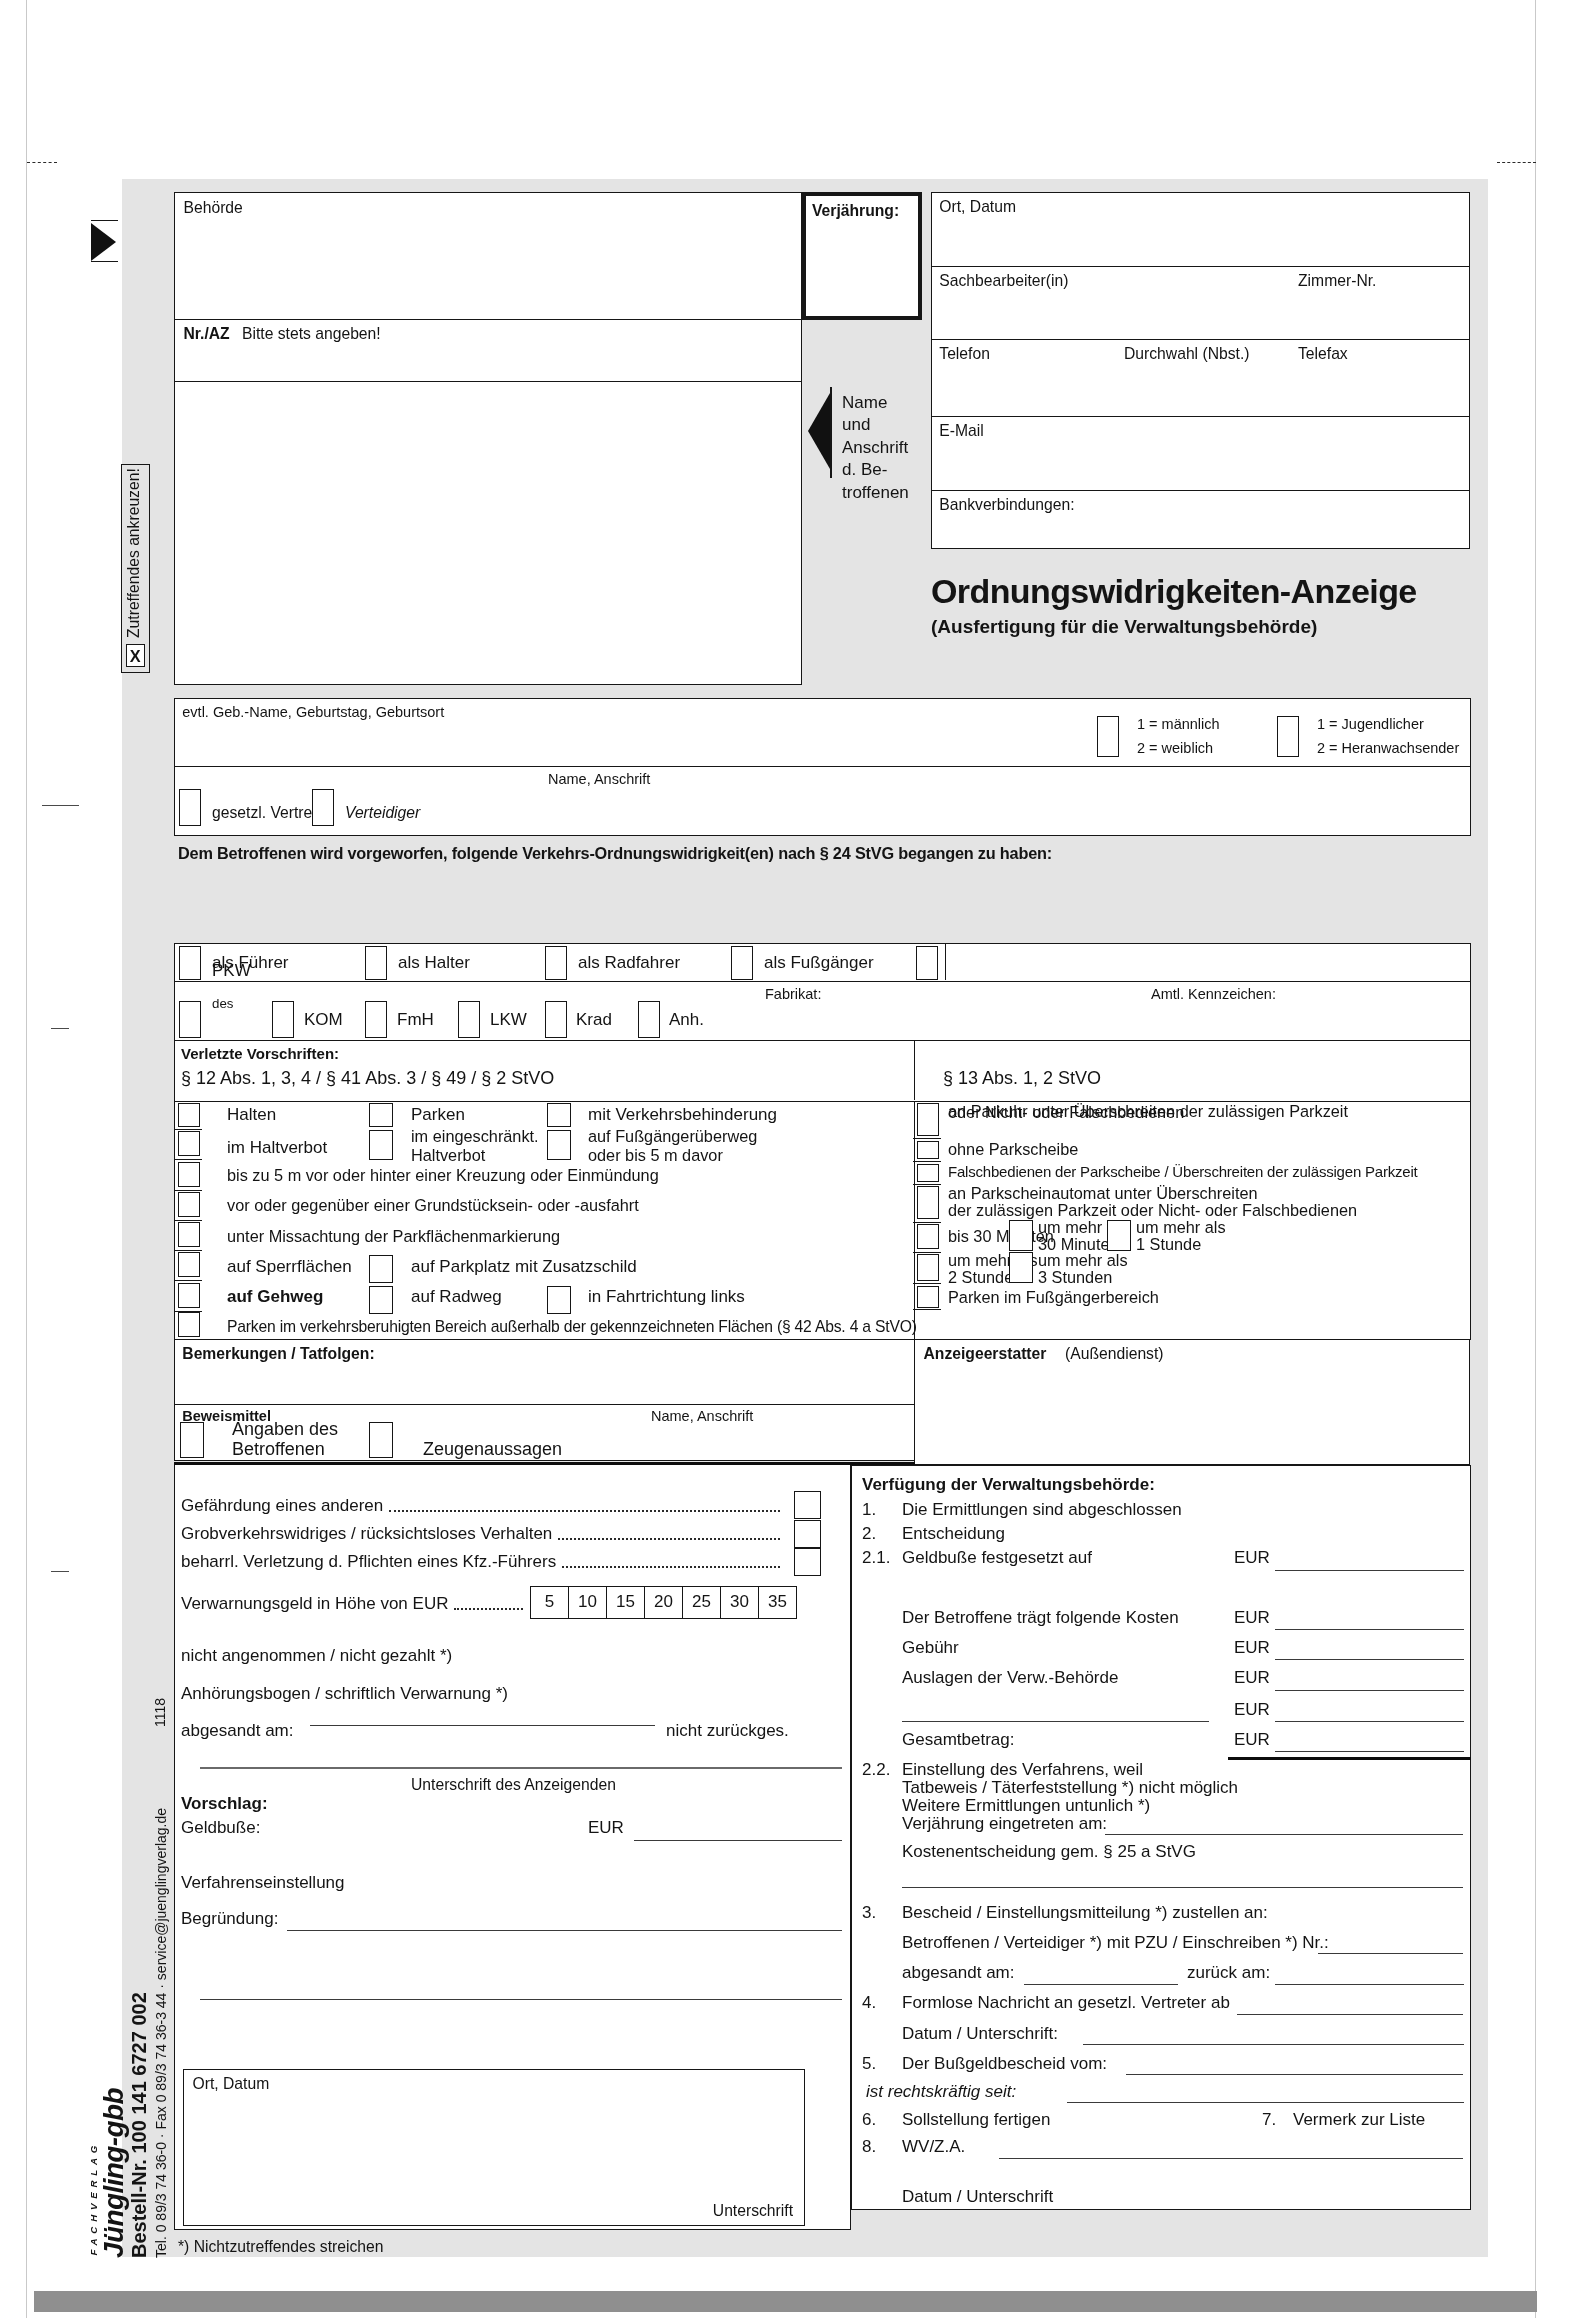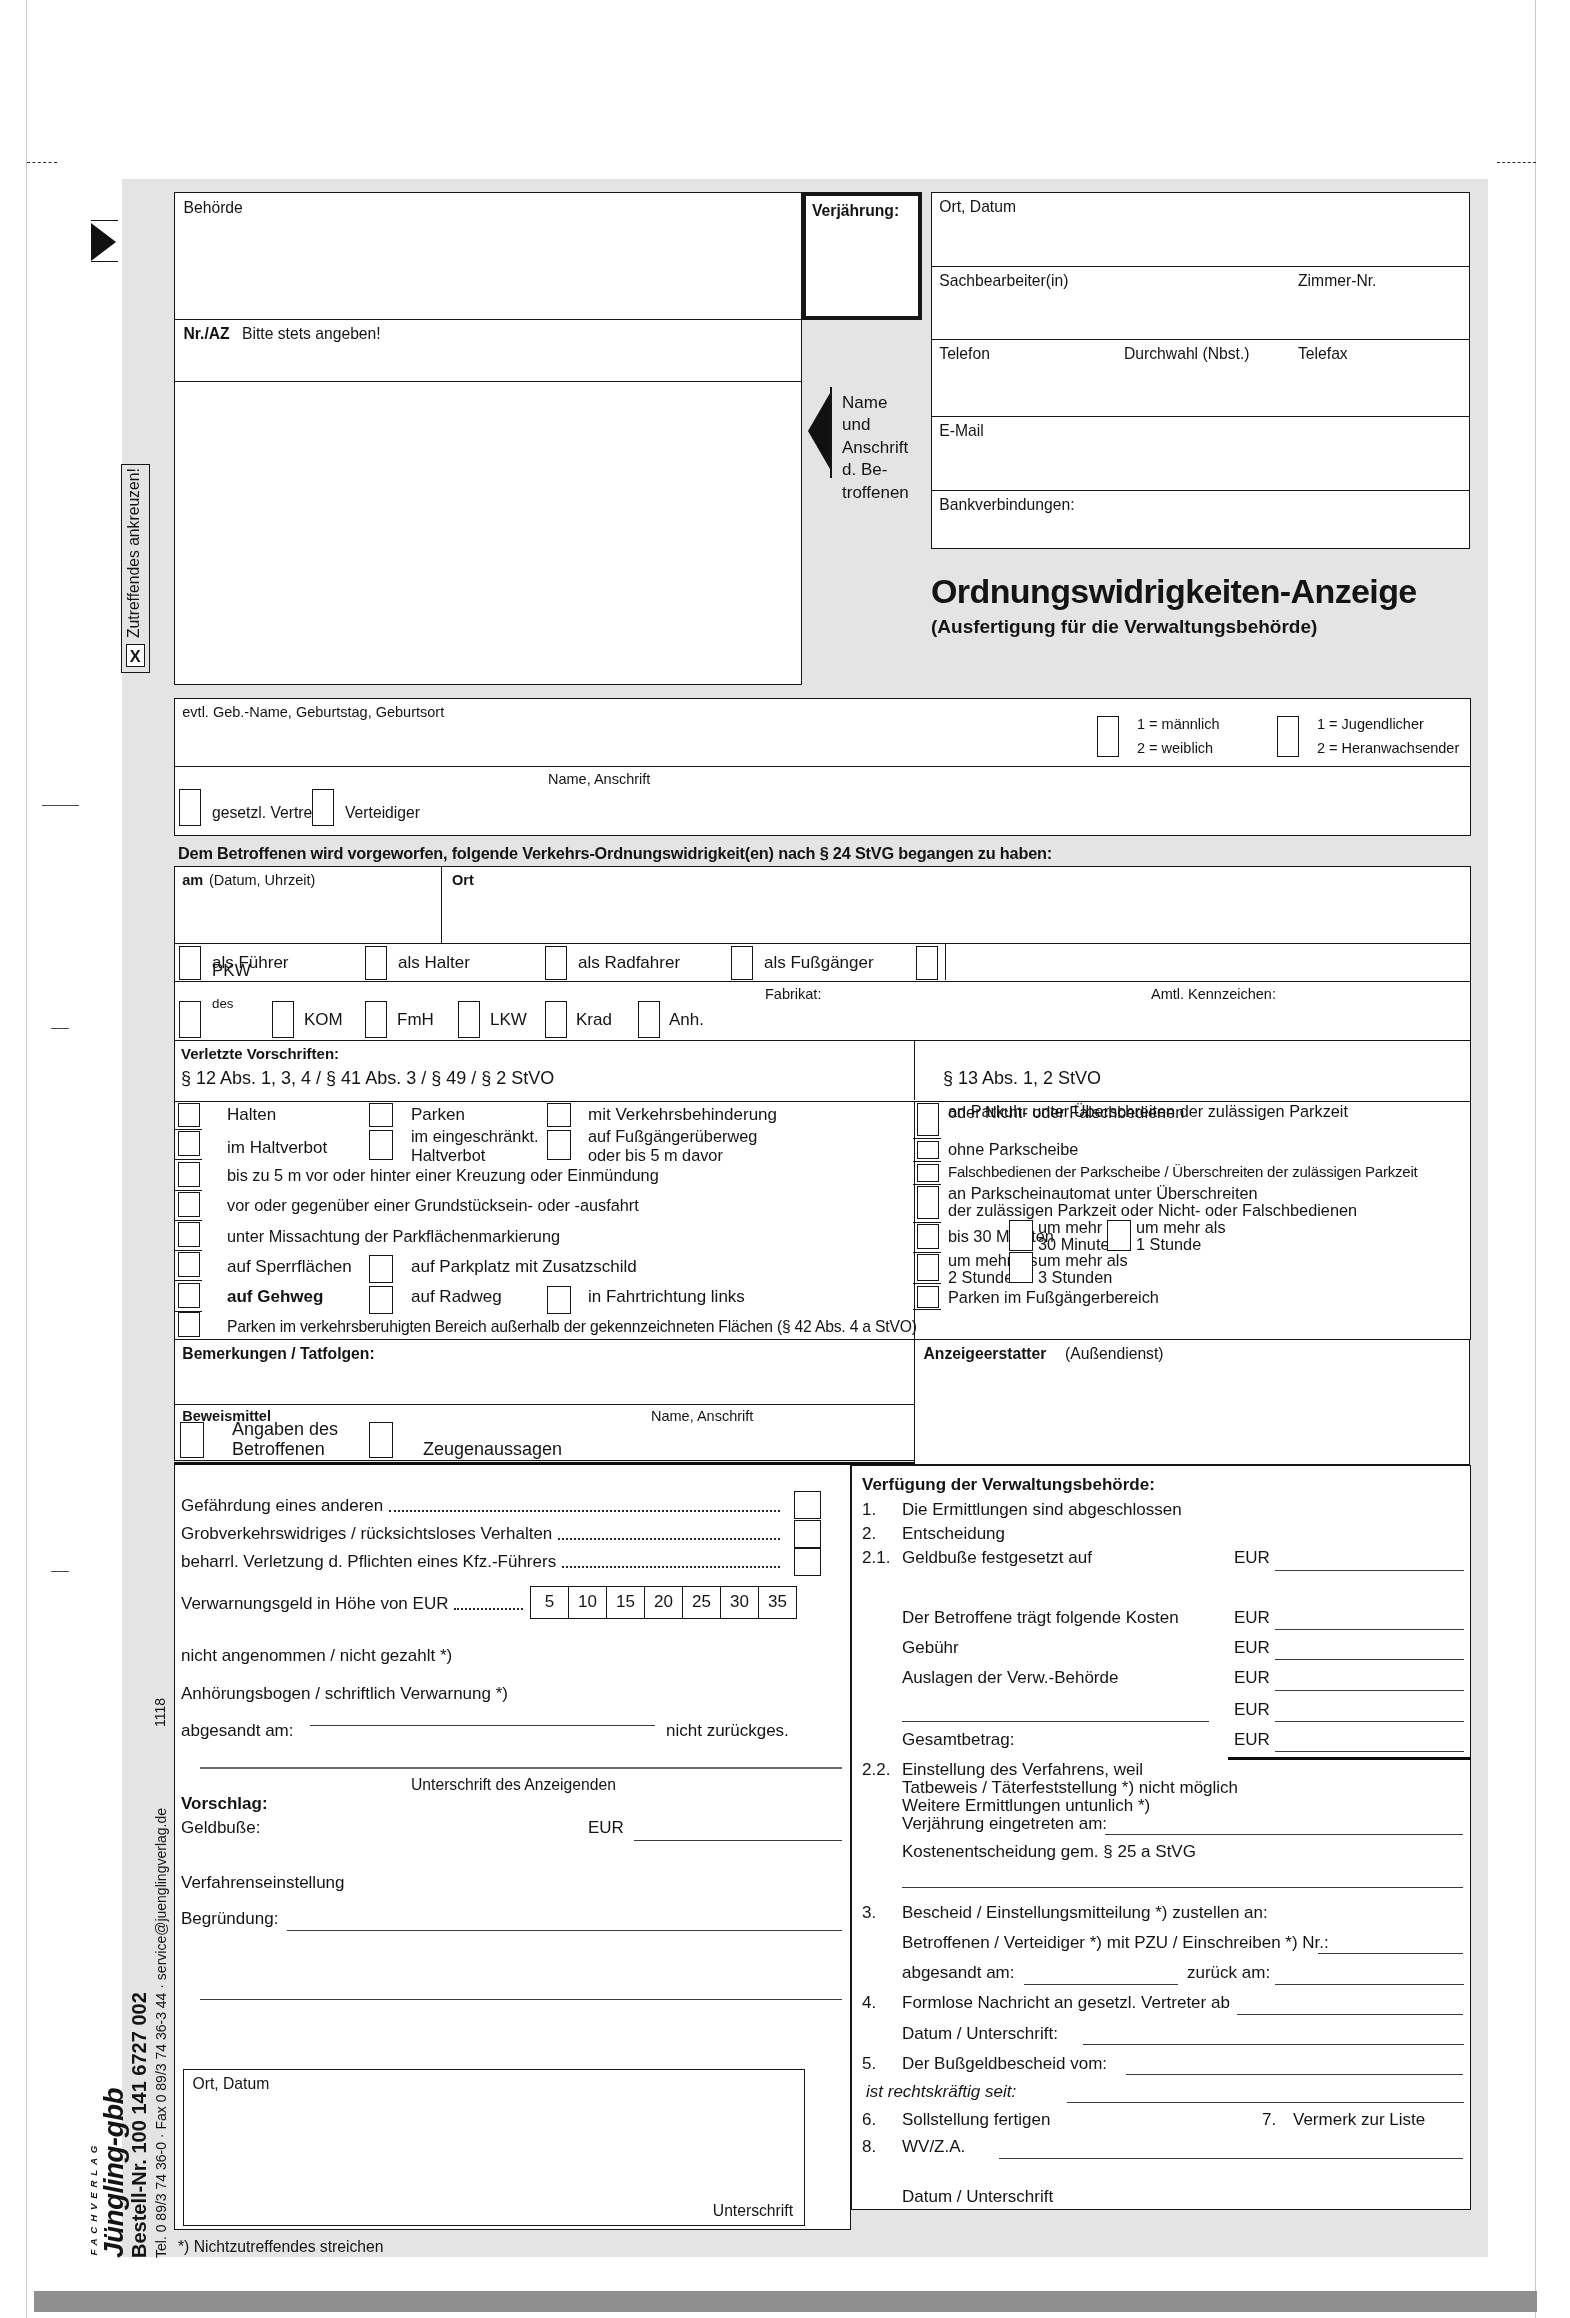--- a/index.html
+++ b/index.html
@@ -120,30 +120,24 @@
   <div class="cb" style="left:1277px;top:716px;width:22px;height:41px;"></div>
   <span class="lbl" style="left:1317px;top:717px;">1 = Jugendlicher</span>
   <span class="lbl" style="left:1317px;top:741px;">2 = Heranwachsender</span>
 
   <div class="box" style="left:174px;top:766px;width:1297px;height:70px;">
     <span class="lbl" style="position:absolute;left:373px;top:4.8px;">Name, Anschrift</span>
   </div>
   <div class="cb" style="left:179px;top:789px;width:22px;height:37px;"></div>
   <span class="t t26" style="left:212px;top:804px;">gesetzl. Vertreter</span>
   <div class="cb" style="left:312px;top:789px;width:22px;height:37px;"></div>
-  <span class="t t26" style="left:345px;top:804px;">Verteidiger</span>
+  <span class="t t26" style="left:345px;top:804px;font-style:italic;">Verteidiger</span>
 
   <div class="band" style="left:178px;top:844px;">Dem Betroffenen wird vorgeworfen, folgende Verkehrs-Ordnungswidrigkeit(en) nach § 24 StVG begangen zu haben:</div>
 
-  <div class="box" style="left:174px;top:866px;width:1297px;height:79px;">
-    <div class="vline" style="left:266px;top:0;height:76px;"></div>
-    <span class="lbl b" style="position:absolute;left:7.3px;top:6px;">am</span>
-    <span class="lbl" style="position:absolute;left:34px;top:6px;">(Datum, Uhrzeit)</span>
-    <span class="lbl b" style="position:absolute;left:277px;top:6px;">Ort</span>
-  </div>
 
   <div class="box" style="left:174px;top:943px;width:1297px;height:39px;">
     <div class="vline" style="left:770px;top:0;height:36px;"></div>
   </div>
   <div class="cb" style="left:179px;top:946px;width:22px;height:34px;"></div>
   <span class="t" style="left:212px;top:954px;">als Führer</span>
   <div class="cb" style="left:365px;top:946px;width:22px;height:34px;"></div>
   <span class="t" style="left:398px;top:954px;">als Halter</span>
   <div class="cb" style="left:545px;top:946px;width:22px;height:34px;"></div>
   <span class="t" style="left:578px;top:954px;">als Radfahrer</span>

